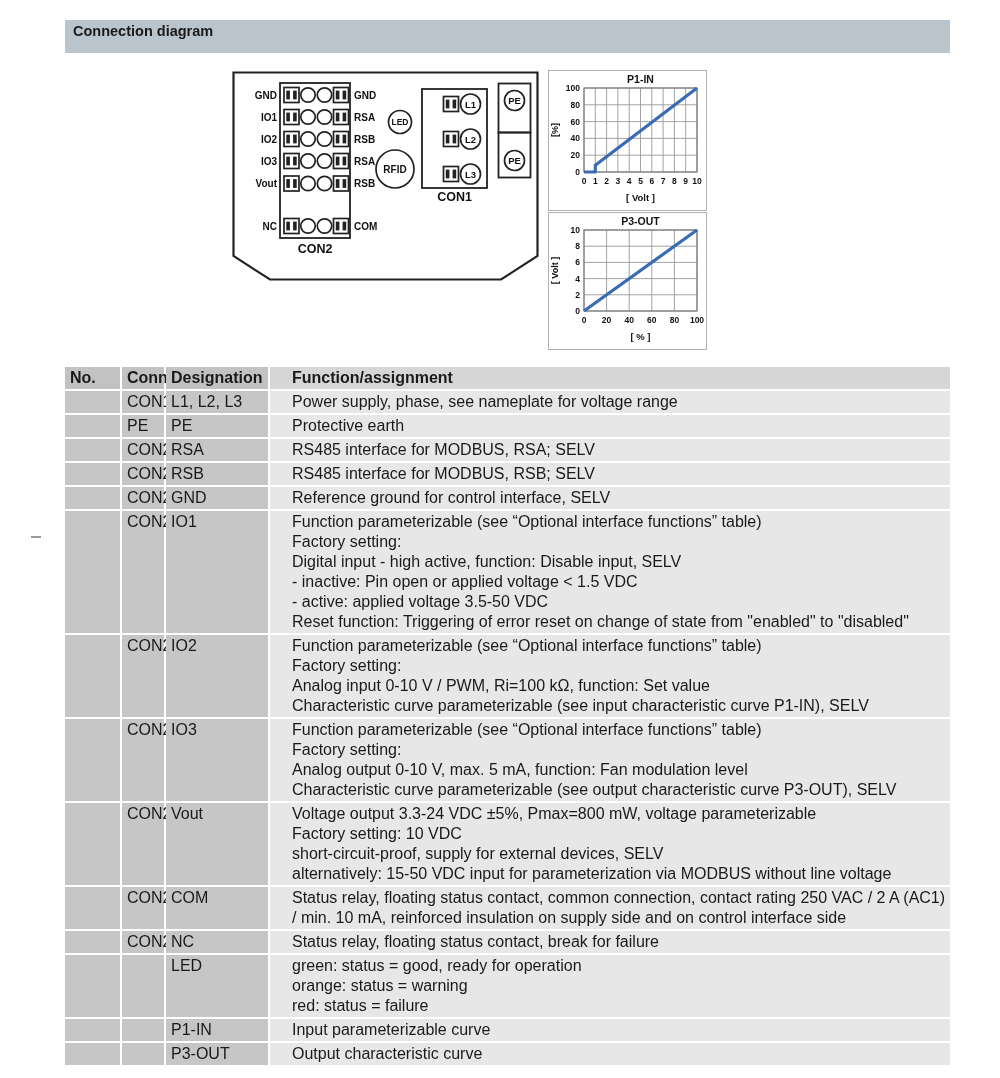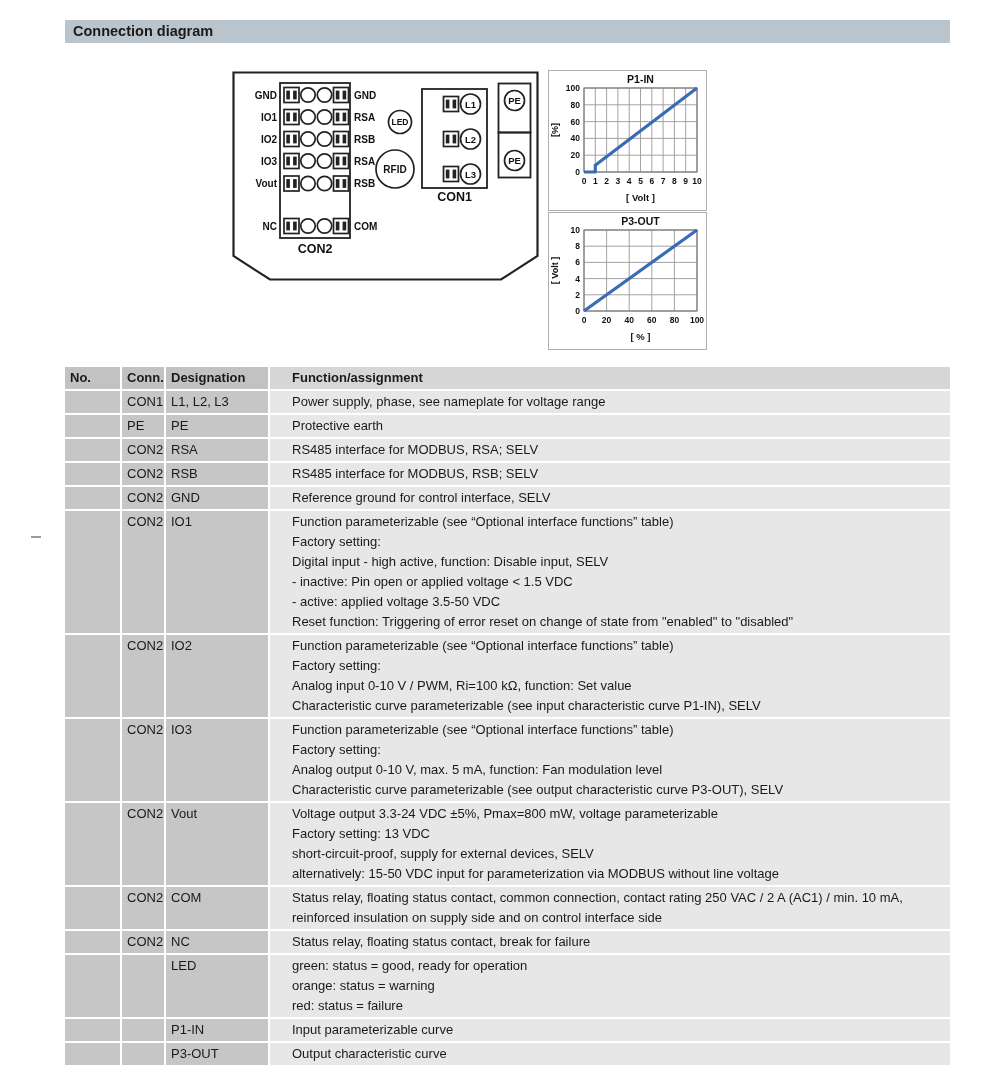--- a/index.html
+++ b/index.html
@@ -1,30 +1,30 @@
 <!DOCTYPE html>
 <html><head>
 <meta charset="utf-8">
 <style>
   * { margin:0; padding:0; box-sizing:border-box; }
   body { width:1000px; height:1078px; background:#ffffff; font-family:"Liberation Sans", sans-serif; color:#1a1a1a; }
   .page { position:relative; width:1000px; height:1078px; overflow:hidden; }
 
-  .title-bar { position:absolute; left:65px; top:20px; width:885px; height:23px;
+  .title-bar { position:absolute; left:65px; top:20px; width:885px; height:33px;
                background:#b9c4cd; font-weight:bold; font-size:14.5px; line-height:23px; padding-left:8px; }
 
   .device-svg { position:absolute; left:232px; top:71px; }
 
   .chart-box { position:absolute; background:#ffffff; border:1px solid #b0b0b0; }
   #chart-p1in { left:548px; top:70px; width:159px; height:141px; }
   #chart-p3out { left:548px; top:212px; width:159px; height:138px; }
 
   .margin-dash { position:absolute; left:31px; top:536px; width:10px; height:2px; background:#9a9a9a; }
 
-  .conn-table { position:absolute; left:65px; top:367px; width:885px; font-size:13px; }
+  .conn-table { position:absolute; left:65px; top:367px; width:885px; font-size:16px; }
   .t-row { display:flex; gap:2px; margin-bottom:2px; }
   .t-cell { line-height:20px; padding:1px 0 1px 5px; white-space:pre-line; }
   .c-no { width:55px; background:#c6c6c6; }
   .c-conn { width:42px; background:#c6c6c6; }
   .c-des { width:102px; background:#c6c6c6; }
   .c-fun { flex:1; background:#e7e7e7; padding-left:22px; }
   .t-head .t-cell { font-weight:bold; }
   .t-head .c-no, .t-head .c-conn, .t-head .c-des { background:#c2c2c2; }
   .t-head .c-fun { background:#d6d6d6; }
 
@@ -301,21 +301,21 @@
         <div class="t-cell c-fun">Function parameterizable (see “Optional interface functions” table)
 Factory setting:
 Analog output 0-10 V, max. 5 mA, function: Fan modulation level
 Characteristic curve parameterizable (see output characteristic curve P3-OUT), SELV</div>
       </div>
       <div class="t-row">
         <div class="t-cell c-no"></div>
         <div class="t-cell c-conn">CON2</div>
         <div class="t-cell c-des">Vout</div>
         <div class="t-cell c-fun">Voltage output 3.3-24 VDC ±5%, Pmax=800 mW, voltage parameterizable
-Factory setting: 13 VDC
+Factory setting: 10 VDC
 short-circuit-proof, supply for external devices, SELV
 alternatively: 15-50 VDC input for parameterization via MODBUS without line voltage</div>
       </div>
       <div class="t-row">
         <div class="t-cell c-no"></div>
         <div class="t-cell c-conn">CON2</div>
         <div class="t-cell c-des">COM</div>
         <div class="t-cell c-fun">Status relay, floating status contact, common connection, contact rating 250 VAC / 2 A (AC1) / min. 10 mA, reinforced insulation on supply side and on control interface side</div>
       </div>
       <div class="t-row">

